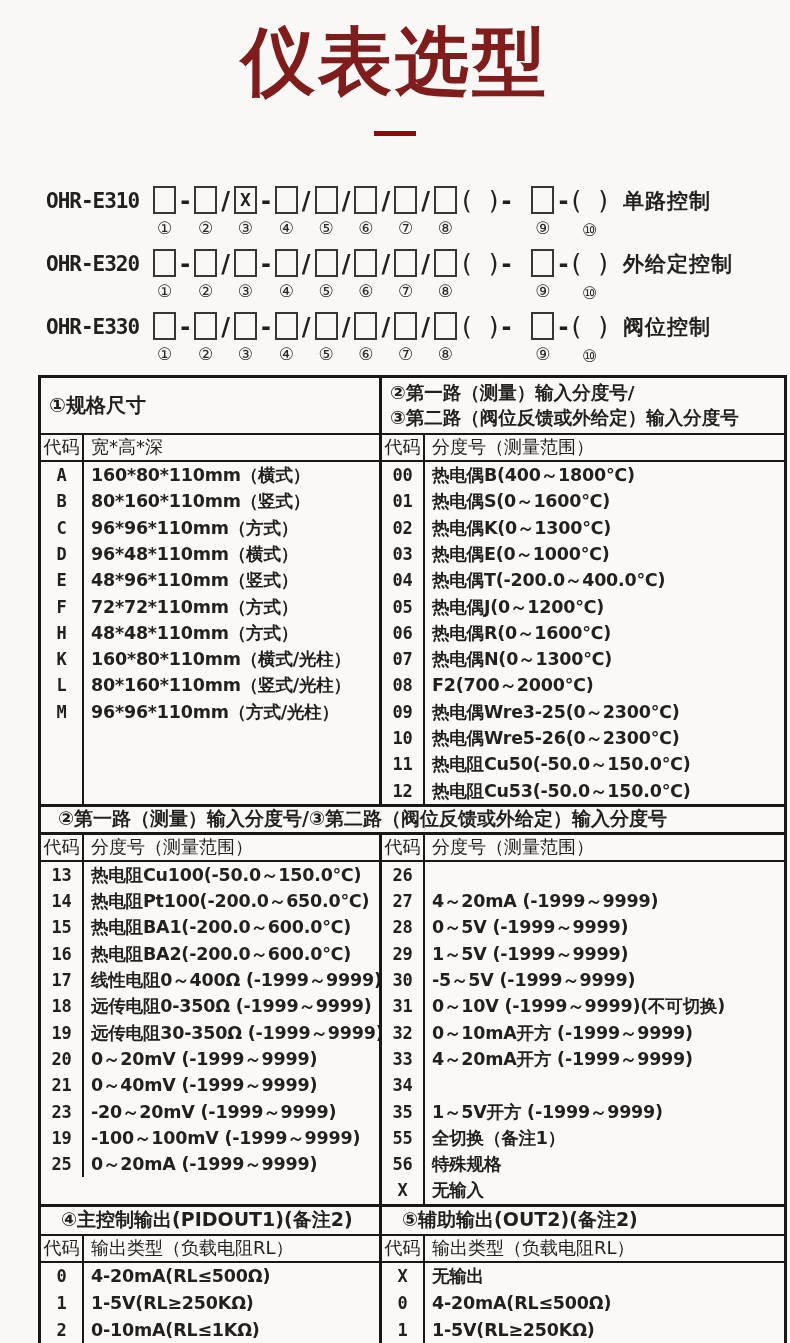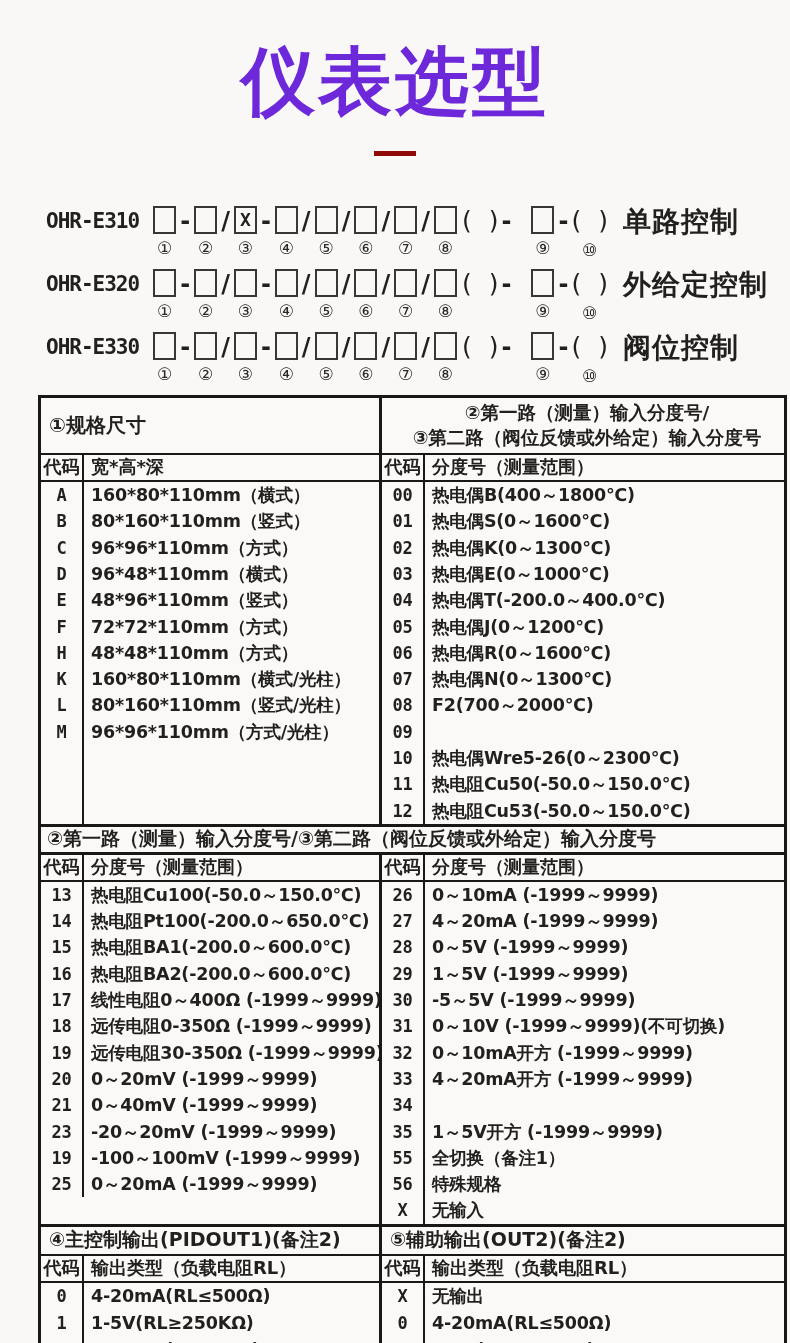--- a/index.html
+++ b/index.html
@@ -8,23 +8,23 @@
     background:#faf7f7;
     color:#231f1f;
     font-family:"DejaVu Sans", sans-serif;
   }
   
   .title {
     text-align:center;
     font-size:74px;
     font-weight:800;
     letter-spacing:3px;
-    margin-top:40px;
+    margin-top:20px;
     line-height:1.12;
-    color:#6d28d9;
+    color:#7f1d1d;
   }
   .dash {
     width:42px; height:5px;
     margin:28px auto 0;
   }
   
   .models { margin:50px 0 0 46px; }
   .mline { display:flex; align-items:flex-start; margin-bottom:7px; }
   .mname {
     font-family:"DejaVu Sans Mono", monospace;
@@ -39,57 +39,57 @@
     display:flex; align-items:center; justify-content:center;
     font-family:"DejaVu Sans Mono", monospace;
     font-weight:700; font-size:18px;
     margin:0 3px;
     background:transparent;
   }
   .sepch { font-size:24px; font-weight:700; line-height:30px; padding:0 1px; }
   .parengrp { display:flex; align-items:center; font-size:25px; font-weight:400; line-height:30px; margin:0 2px; }
   .pgap { display:inline-block; width:17px; }
   .circ { height:22px; line-height:22px; font-size:17px; margin-top:3px; color:#2c2828; }
-  .mlabel { font-size:28px; font-weight:700; line-height:31px; margin-left:13px; letter-spacing:1px; white-space:nowrap; }
+  .mlabel { font-size:21px; font-weight:700; line-height:31px; margin-left:13px; letter-spacing:1px; white-space:nowrap; }
   
   .spec {
     margin:7px 0 0 38px;
     width:749px;
     border:3px solid #1b1717;
     border-bottom:none;
     background:#fbf8f8;
   }
   .halves { display:flex; }
   .half-l { width:341px; border-right:3px solid #1b1717; display:flex; flex-direction:column; }
   .half-r { flex:1; display:flex; flex-direction:column; }
   .hd1 {
     height:57px; border-bottom:2px solid #1b1717;
     display:flex; align-items:center;
     font-size:20px; font-weight:700; padding-left:8px;
   }
-  .hd1.twolines { flex-direction:column; align-items:center; justify-content:center; font-size:18.5px; line-height:25px; }
-  .subhd { display:flex; height:27px; border-bottom:2px solid #1b1717; font-weight:700; font-size:18px; }
+  .hd1.twolines { flex-direction:column; align-items:flex-start; justify-content:center; font-size:18.5px; line-height:25px; }
+  .subhd { display:flex; height:27px; border-bottom:2px solid #1b1717; font-weight:400; font-size:18px; }
   .codecol {
     width:43px; border-right:2px solid #1b1717; flex-shrink:0;
     display:flex; align-items:center; justify-content:center;
     overflow:hidden;
   }
   .desccol { flex:1; display:flex; align-items:center; padding-left:7px; overflow:hidden; white-space:nowrap; }
   .trow { display:flex; height:26.3px; font-size:17.5px; font-weight:600; letter-spacing:-0.2px; }
   .trow .codecol { font-family:"DejaVu Sans Mono", monospace; font-weight:700; font-size:17px; }
   .fillrow { flex:1; display:flex; }
   .s2hdr {
     border-top:3px solid #1b1717; border-bottom:3px solid #1b1717;
-    height:31px; display:flex; align-items:center; padding-left:6px;
+    height:31px; display:flex; align-items:center; padding-left:17px;
     font-size:19px; font-weight:700; white-space:nowrap; overflow:hidden;
   }
   .s3 { border-top:3px solid #1b1717; }
   .hd3 {
     height:29px; border-bottom:2.5px solid #1b1717;
-    display:flex; align-items:center; padding-left:8px;
+    display:flex; align-items:center; padding-left:20px;
     font-size:19px; font-weight:700; white-space:nowrap; overflow:hidden;
   }
   .s3 .subhd { height:27px; }
   .s3 .trow { height:27px; }
 </style>
 </head>
 <body>
 
 <div class="title">仪表选型</div>
 <div class="dash" id="accent-dash" style="background: rgb(142, 11, 7);"></div>
@@ -499,20 +499,21 @@
             <div class="desccol">热电偶N(0～1300℃)</div>
           </div>
 
           <div class="trow">
             <div class="codecol">08</div>
             <div class="desccol">F2(700～2000℃)</div>
           </div>
 
           <div class="trow">
             <div class="codecol">09</div>
+            <div class="desccol">热电偶Wre3-25(0～2300℃)</div>
           </div>
 
           <div class="trow">
             <div class="codecol">10</div>
             <div class="desccol">热电偶Wre5-26(0～2300℃)</div>
           </div>
 
           <div class="trow">
             <div class="codecol">11</div>
             <div class="desccol">热电阻Cu50(-50.0～150.0℃)</div>
@@ -599,21 +600,20 @@
     </div>
     <div class="half-r">
       <div class="subhd">
         <div class="codecol">代码</div>
         <div class="desccol">分度号（测量范围）</div>
       </div>
       <div>
 
           <div class="trow">
             <div class="codecol">26</div>
-            <div class="desccol">0～10mA (-1999～9999)</div>
           </div>
 
           <div class="trow">
             <div class="codecol">27</div>
             <div class="desccol">4～20mA (-1999～9999)</div>
           </div>
 
           <div class="trow">
             <div class="codecol">28</div>
             <div class="desccol">0～5V (-1999～9999)</div>

